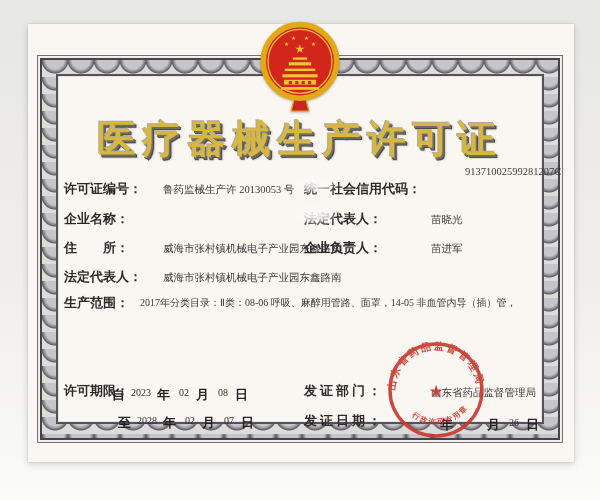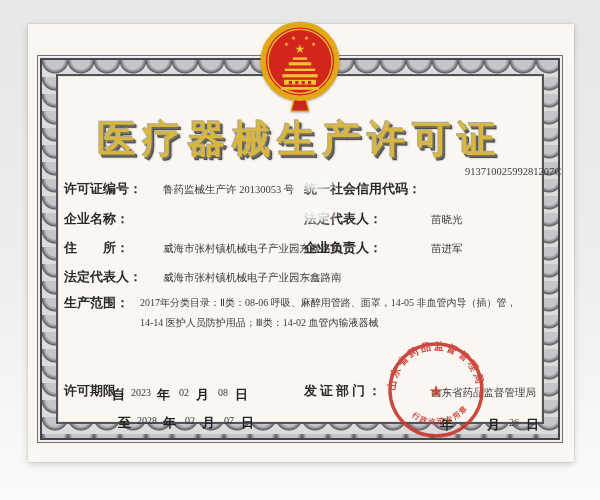--- a/index.html
+++ b/index.html
@@ -91,32 +91,32 @@
   <span class="label" style="left:64px;top:239px;">住　　所：</span>
   <span class="value" style="left:130px;top:242px;">威海市张村镇机械电子产业园东鑫路南</span>
   <span class="label" style="left:304px;top:239px;">企业负责人：</span>
   <span class="value" style="left:398px;top:242px;">苗进军</span>
 
   <span class="label" style="left:64px;top:268px;">法定代表人：</span>
   <span class="value" style="left:130px;top:271px;">威海市张村镇机械电子产业园东鑫路南</span>
 
   <span class="label" style="left:64px;top:294px;">生产范围：</span>
   <span class="scope-line" style="left:140px;top:296px;">2017年分类目录：Ⅱ类：08-06 呼吸、麻醉用管路、面罩，14-05 非血管内导（插）管，</span>
-  <span class="scope-line" style="left:140px;top:316px;">14-14 医护人员防护用品；Ⅲ类：14-02 血管内输液器械</span>
 
   <span class="label" style="left:64px;top:382px;">许可期限：</span>
   <span class="vrow" style="left:112px;top:382px;">
     <span>自</span><span class="dval">2023</span><span class="vunit">年</span><span class="dval short">02</span><span class="vunit">月</span><span class="dval short">08</span><span class="vunit">日</span>
   </span>
   <span class="vrow" style="left:118px;top:410px;">
     <span>至</span><span class="dval">2028</span><span class="vunit">年</span><span class="dval short">02</span><span class="vunit">月</span><span class="dval short">07</span><span class="vunit">日</span>
   </span>
 
   <span class="label ls3" style="left:304px;top:382px;">发证部门：</span>
   <span class="value" style="left:398px;top:386px;">山东省药品监督管理局</span>
+  <span class="label ls3" style="left:304px;top:412px;">发证日期：</span>
   <span class="vrow" style="left:408px;top:412px;">
     <span class="dval"></span><span class="vunit">年</span><span class="dval"></span><span class="vunit">月</span><span class="dval short">26</span><span class="vunit">日</span>
   </span>
 
   <div class="glare g1"></div>
   <div class="glare g2"></div>
 
   <div class="seal">
     <svg viewBox="0 0 100 100" xmlns="http://www.w3.org/2000/svg" aria-hidden="true">
       <defs>

